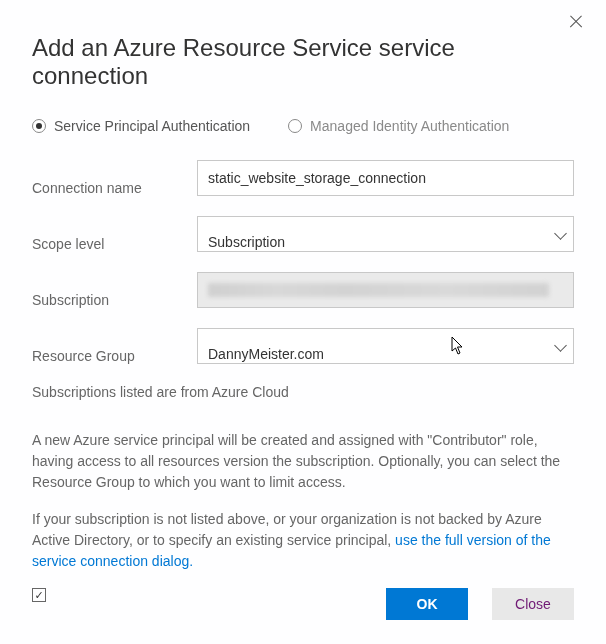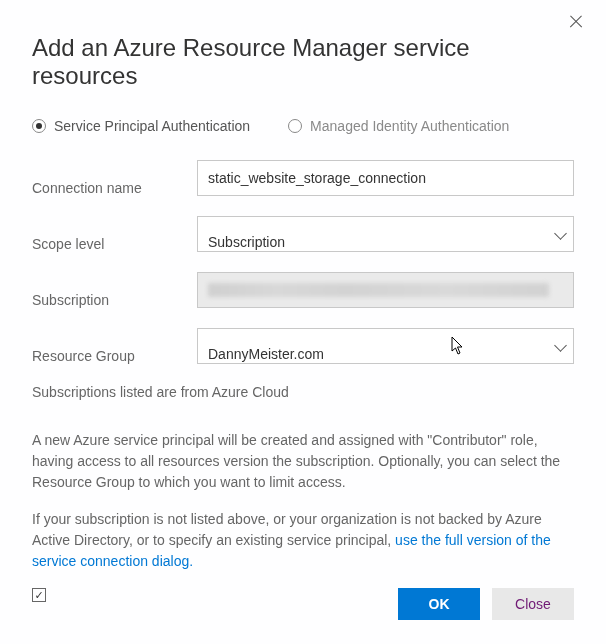--- a/index.html
+++ b/index.html
@@ -169,21 +169,21 @@
       font-size: 11px;
       line-height: 1;
       color: #333;
       cursor: pointer;
     }
     .footer {
       position: absolute;
       bottom: 24px;
       right: 32px;
       display: flex;
-      gap: 12px;
+      gap: 24px;
     }
     .btn {
       min-width: 82px;
       height: 32px;
       border: none;
       font-size: 14px;
       font-family: inherit;
       cursor: pointer;
     }
     .btn-primary {
@@ -202,21 +202,21 @@
       width: 14px;
       height: 20px;
       pointer-events: none;
     }
   </style>
 </head>
 <body>
 
 <div class="close-x"></div>
 
-<h1 class="title">Add an Azure Resource Manager service resources</h1>
+<h1 class="title">Add an Azure Resource Service service connection</h1>
 
 <div class="auth-row">
   <label class="radio-wrap selected">
     <span class="radio-dot"></span>
     <span>Service Principal Authentication</span>
   </label>
   <label class="radio-wrap unselected">
     <span class="radio-dot"></span>
     <span>Managed Identity Authentication</span>
   </label>

